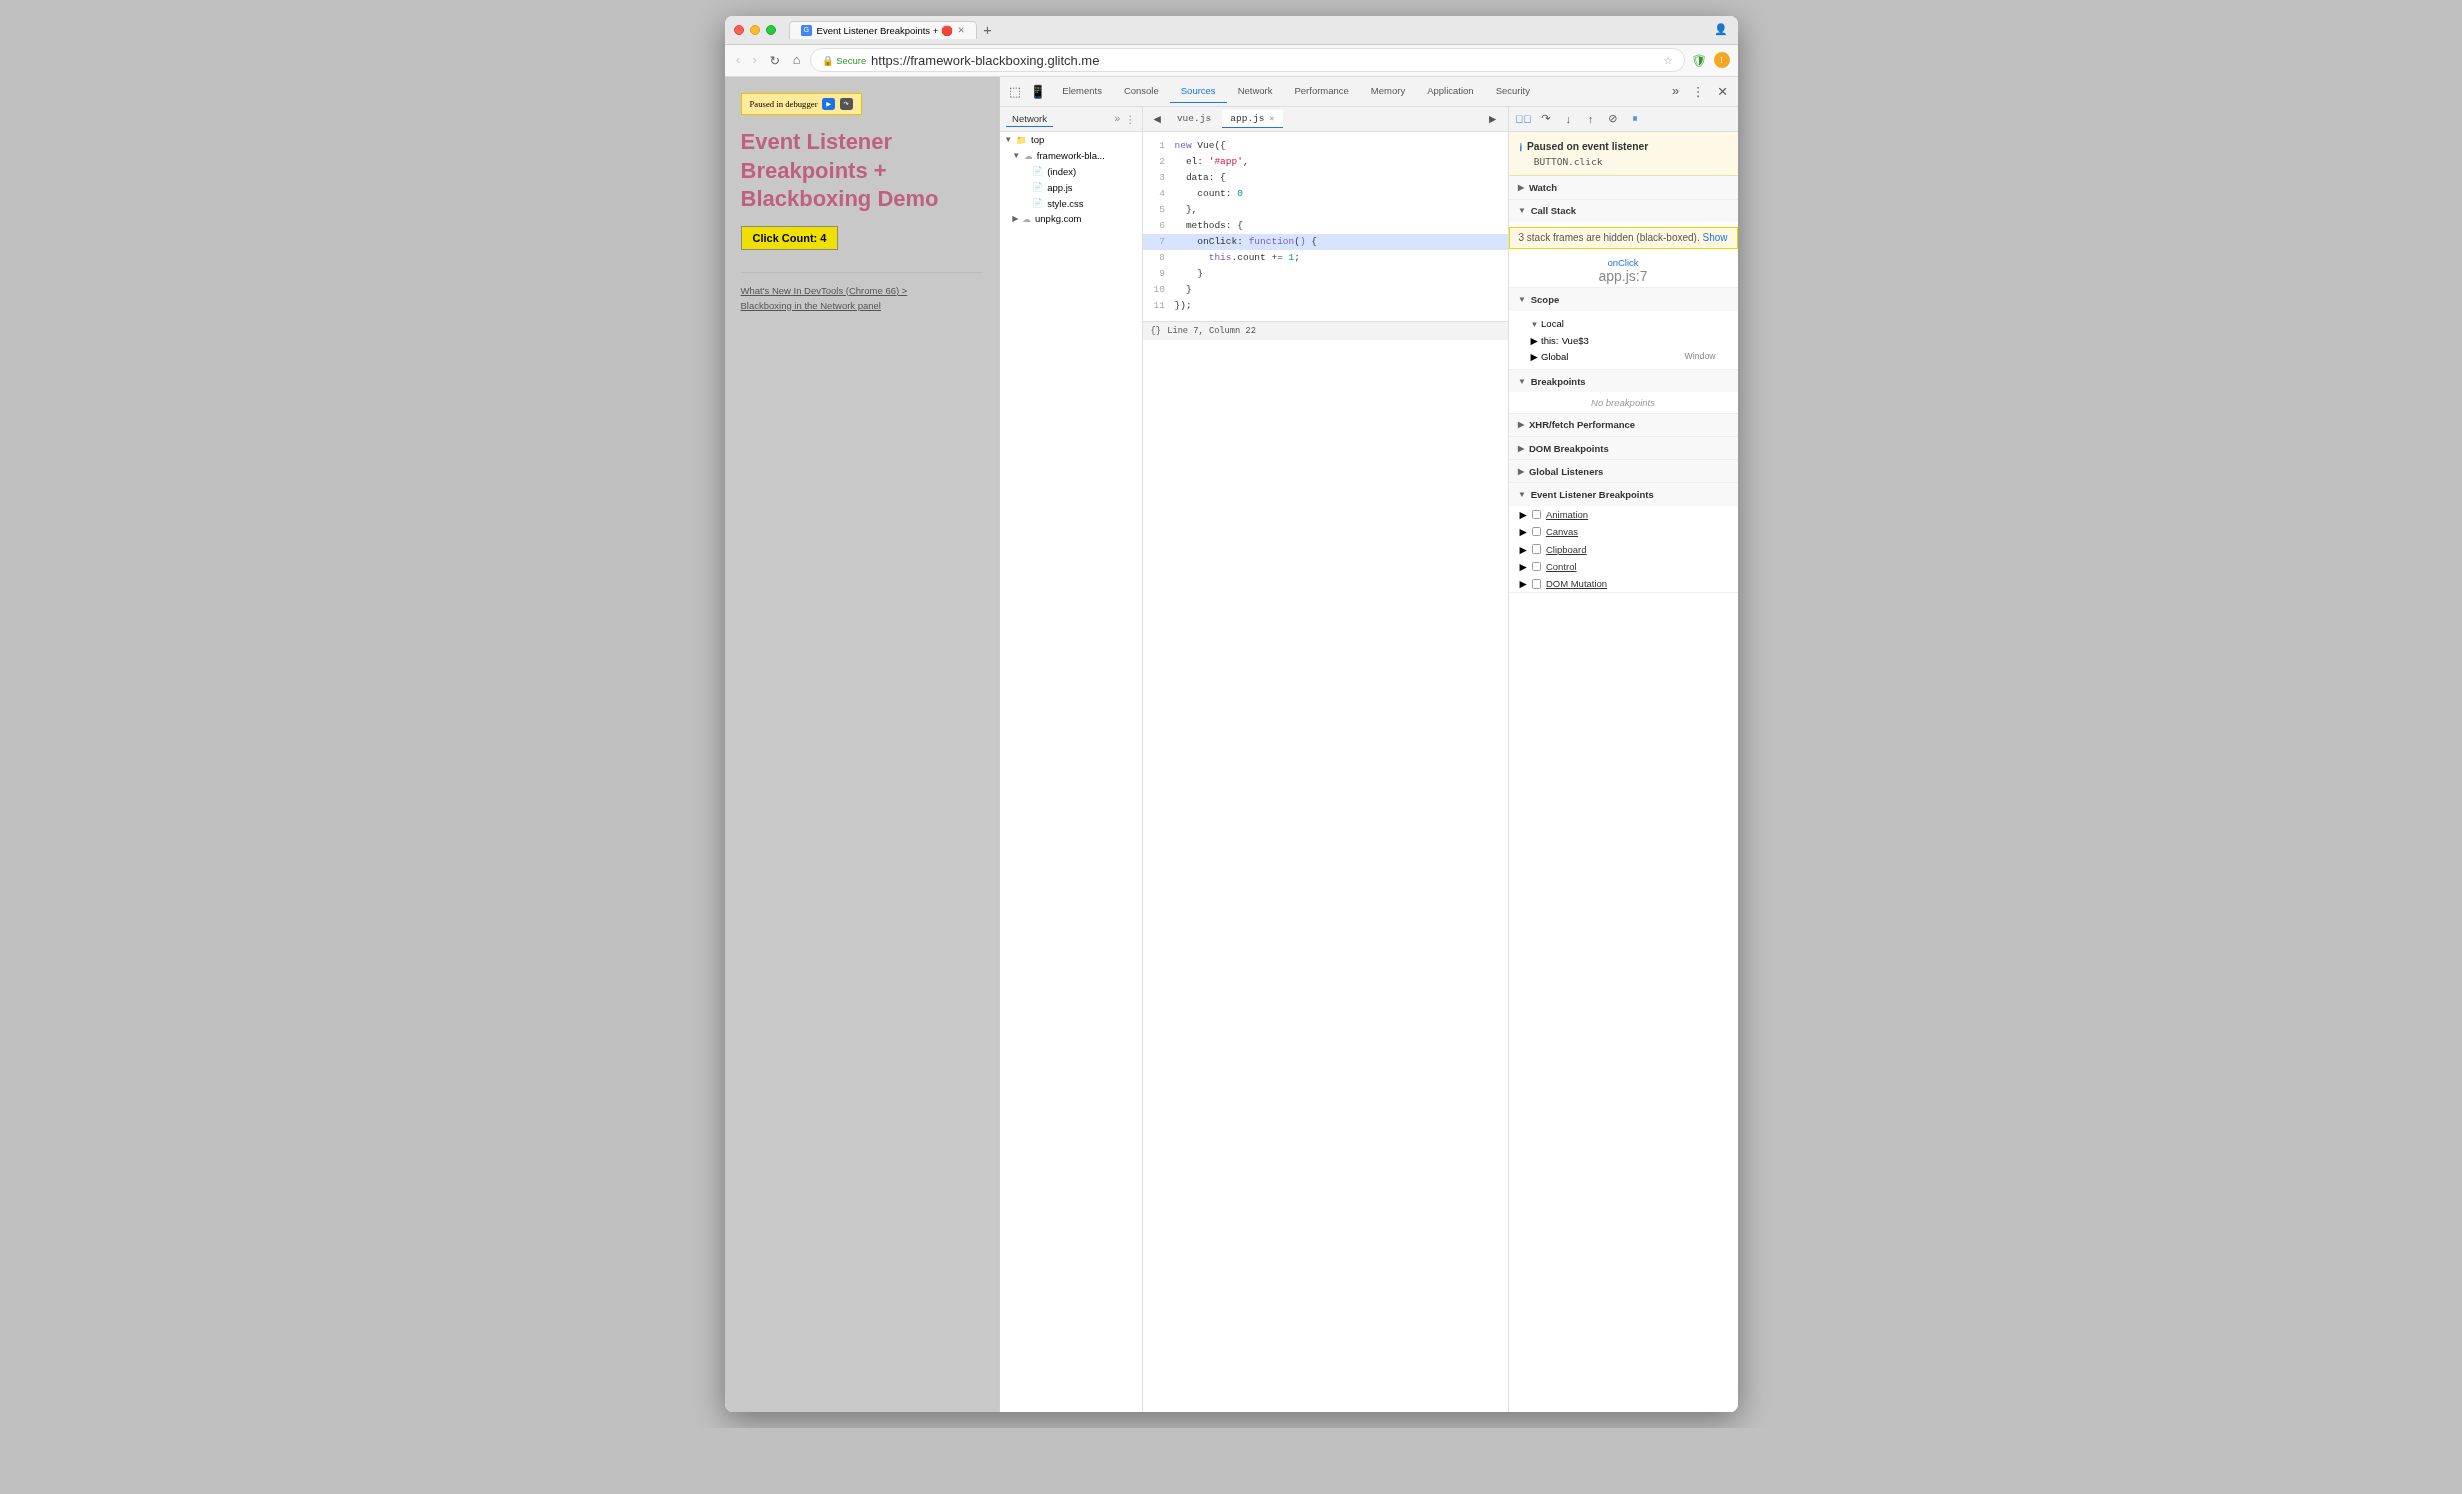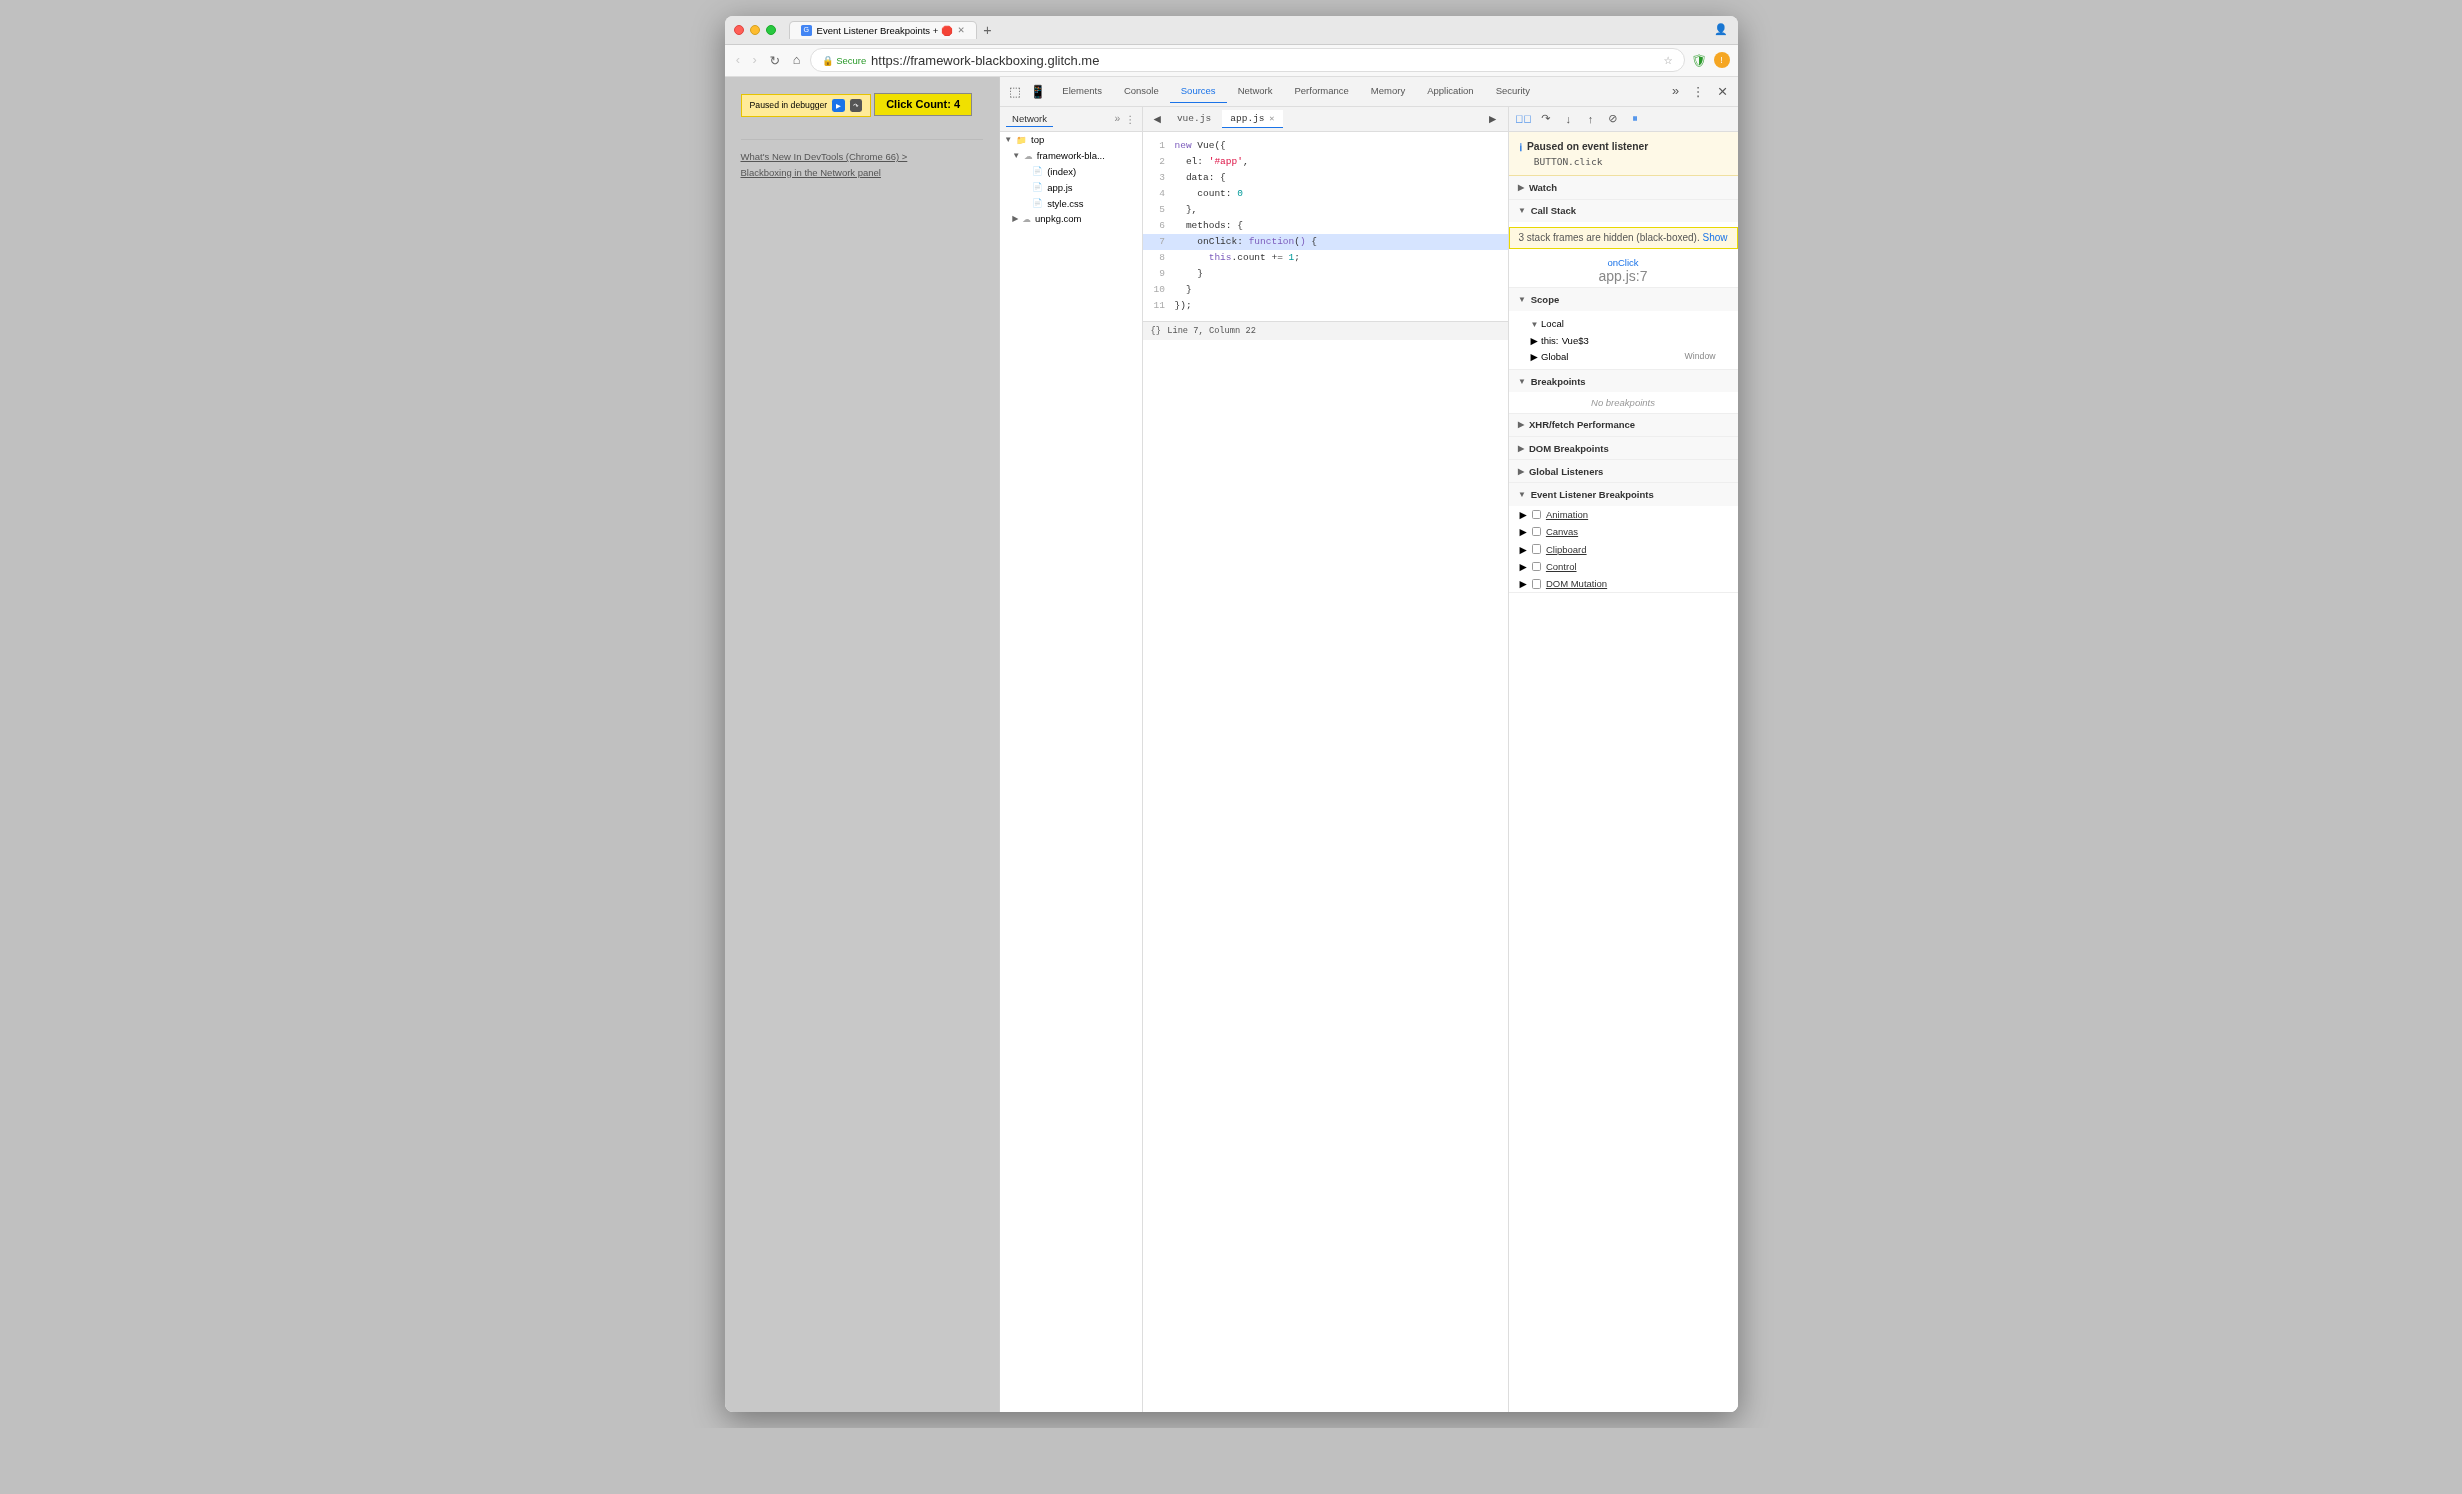--- a/index.html
+++ b/index.html
@@ -66,21 +66,21 @@
     
     .main-content { display: flex; height: calc(100vh - 159px); min-height: 476px; }
 
     
     .webpage { flex: 0 0 274px; background: #c8c8c8; padding: 16px; position: relative; }
     .paused-banner {
       background: #ffeb99;
       border: 0.8px solid #e6c300;
       padding: 4px 8px;
       font-size: 8.7px;
-      font-family: Liberation Sans, sans-serif;
+      font-family: Liberation Serif, serif;
       display: inline-flex;
       align-items: center;
       gap: 4.8px;
       margin-bottom: 12.7px;
     }
     .resume-btn { width: 12.7px; height: 12.7px; background: #1a73e8; border-radius: 2.4px; display: inline-flex; align-items: center; justify-content: center; color: white; font-size: 6.3px; }
     .step-btn { width: 12.7px; height: 12.7px; background: #555; border-radius: 2.4px; display: inline-flex; align-items: center; justify-content: center; color: white; font-size: 6.3px; }
     .page-title { color: #c06080; font-size: 22px; font-weight: bold; line-height: 1.3; margin-bottom: 12.7px; }
     .click-counter { background: #f0e000; border: 0.8px solid #888; padding: 4.8px 11px; font-size: 11px; font-weight: bold; display: inline-block; margin-bottom: 12.7px; }
     .page-divider { border: none; border-top: 0.8px solid #bbb; margin: 9.5px 0; }
@@ -309,20 +309,25 @@
   </div>
 
   <div class="main-content">
 
     <div class="webpage">
       <div class="paused-banner">
         <span>Paused in debugger</span>
         <span class="resume-btn">▶</span>
         <span class="step-btn">↷</span>
       </div>
+      <div class="page-title">
+        <span>Event Listener</span><br>
+        <span>Breakpoints +</span><br>
+        <span>Blackboxing Demo</span>
+      </div>
       <div class="click-counter">Click Count: 4</div>
       <hr class="page-divider">
       <div class="page-links">
         <div class="page-link">What's New In DevTools (Chrome 66) &gt;</div>
         <div class="page-link">Blackboxing in the Network panel</div>
       </div>
     </div>
 
     <div class="devtools">
 

